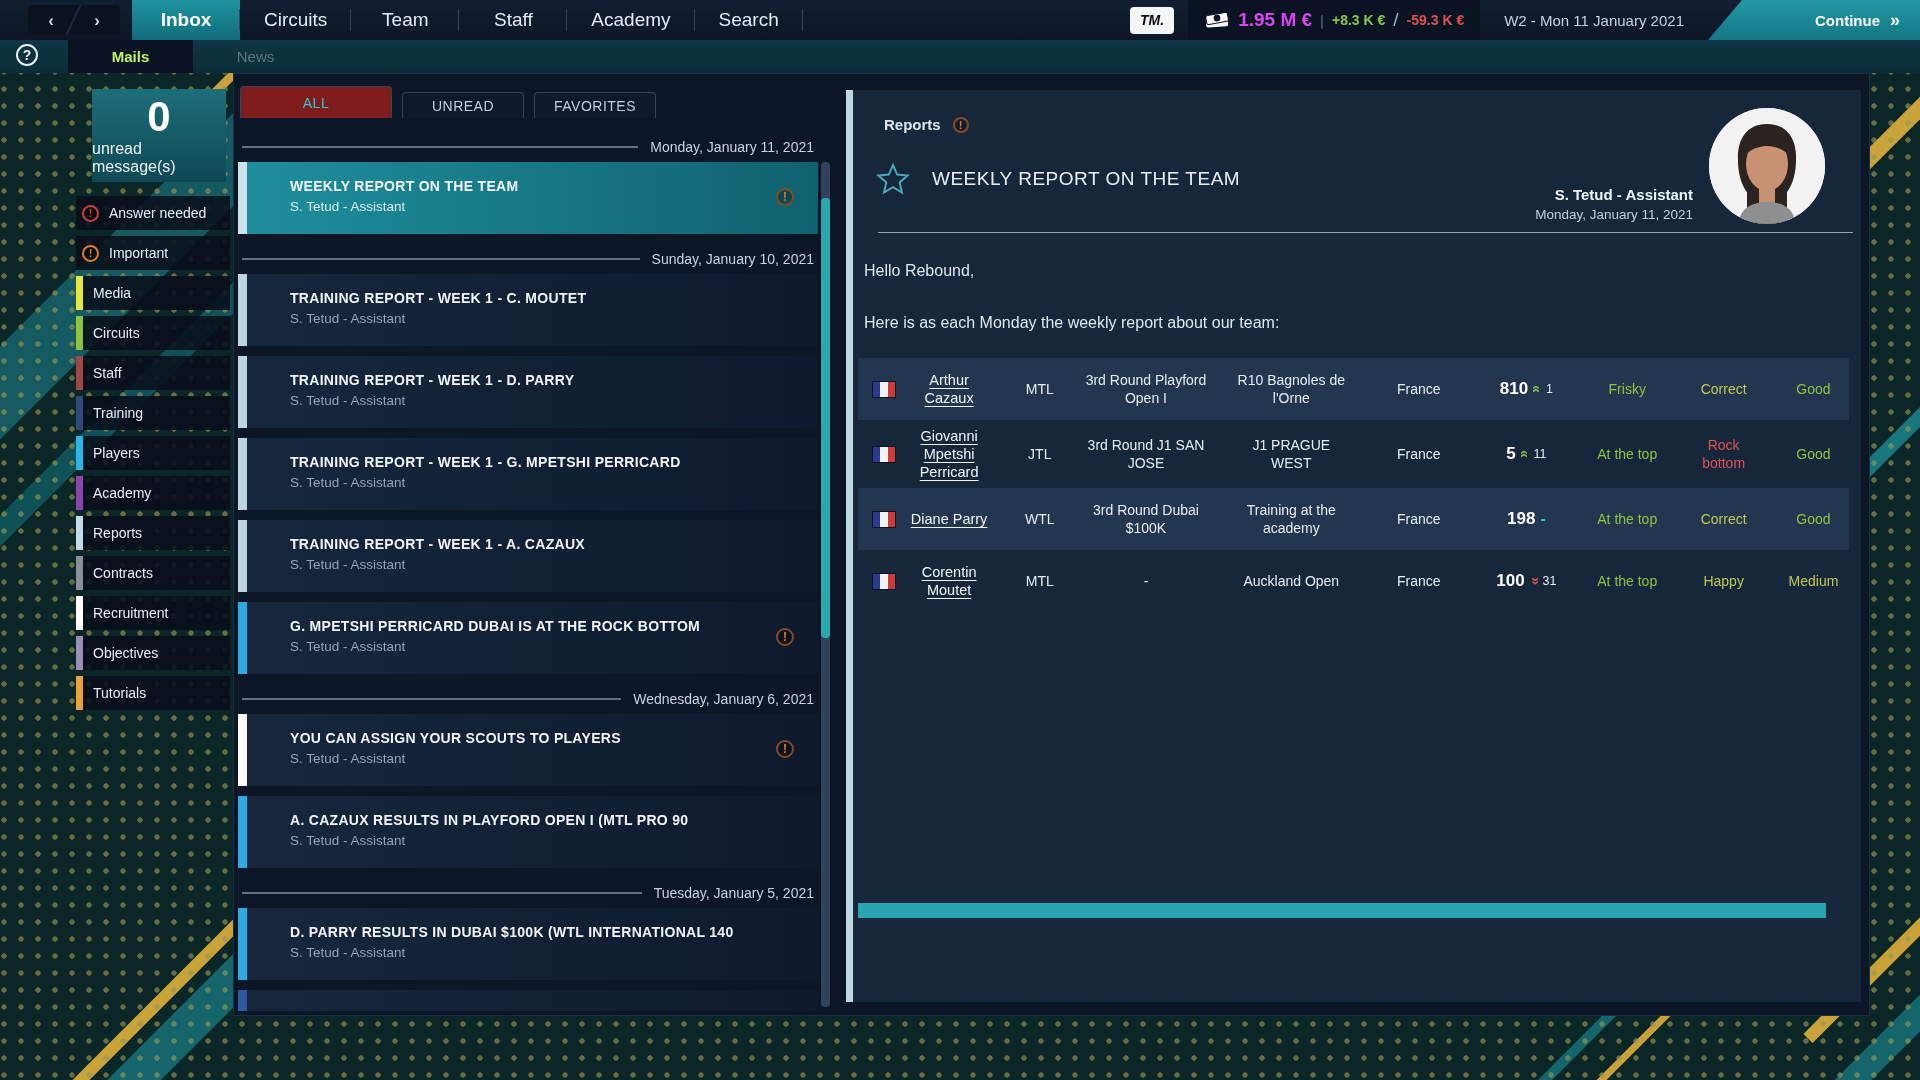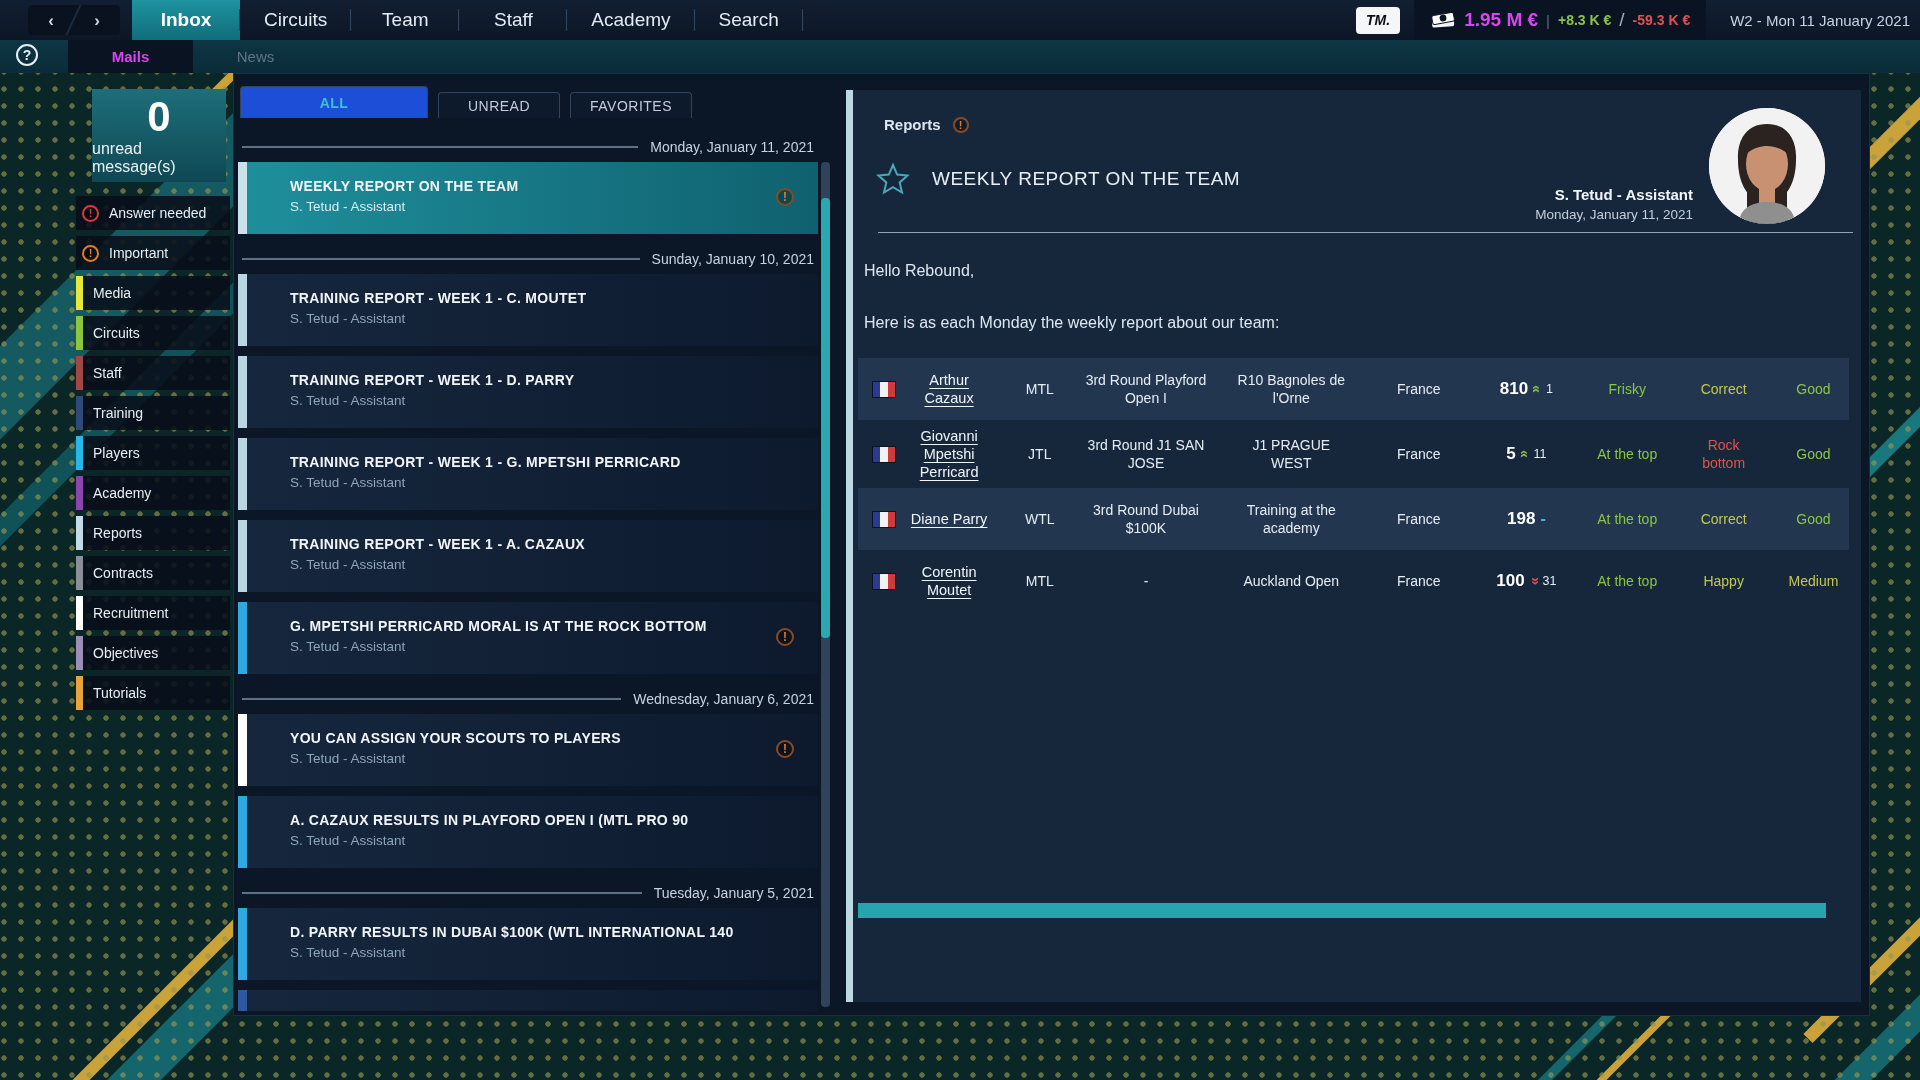--- a/index.html
+++ b/index.html
@@ -57,21 +57,21 @@
 
   
   .subbar { position:absolute; left:0; top:40px; width:1920px; height:33px; z-index:5;
     background:linear-gradient(#0e3644,#0a2c38); display:flex; align-items:stretch; }
   .help-icon { width:22px; height:22px; border:2px solid #e8eef5; border-radius:50%;
     color:#e8eef5; font-size:14px; font-weight:bold; display:flex; align-items:center;
     justify-content:center; margin:4px 0 0 16px; cursor:pointer; }
   .subtabs { display:flex; margin-left:30px; }
   .subtab { min-width:125px; display:flex; align-items:center; justify-content:center;
     font-size:15px; color:#5f7585; cursor:pointer; }
-  .subtab.active { background:#0a1322; color:#d946ef; font-weight:bold; }
+  .subtab.active { background:#0a1322; color:#bef264; font-weight:bold; }
 
   
   .unread-box { position:absolute; left:92px; top:89px; width:134px; height:93px; z-index:4;
     background:linear-gradient(#1e6e7a,#0e4854); display:flex; flex-direction:column;
     align-items:center; justify-content:center; gap:2px; }
   .unread-box .num { font-size:42px; font-weight:bold; color:#fff; line-height:1; }
   .unread-box .cap { font-size:16px; color:#eaf2f6; }
   .categories { position:absolute; left:76px; top:196px; width:154px; z-index:4;
     display:flex; flex-direction:column; gap:6px; }
   .cat-row { height:34px; background:rgba(8,15,26,.88); display:flex; align-items:center;
@@ -84,21 +84,21 @@
 
   
   .main-container { position:absolute; left:233px; top:73px; width:1637px; height:943px; z-index:3;
     background:#0b1726; border:1px solid #1c2c42; }
 
   
   .mail-tabs { position:absolute; left:6px; top:12px; display:flex; align-items:flex-end; gap:10px; }
   .mail-tab { width:122px; height:26px; display:flex; align-items:center; justify-content:center;
     font-size:14px; color:#c2cedd; background:#0d1a2b; border:1px solid #33455c;
     border-radius:4px 4px 0 0; border-bottom:none; cursor:pointer; letter-spacing:.5px; }
-  .mail-tab.active { width:188px; height:32px; color:#3fc1d1; font-weight:bold; background:#1d4ed8; }
+  .mail-tab.active { width:152px; height:32px; color:#3fc1d1; font-weight:normal; background:#7f1d1d; }
   .mail-scroll { position:absolute; left:4px; top:58px; width:580px; bottom:4px; overflow:hidden; }
   .date-sep { height:30px; display:flex; align-items:center; padding:0 4px; }
   .date-sep .line { flex:1; height:2px; background:#5f7186; margin-right:12px; }
   .date-sep .dlabel { font-size:14px; color:#c6d3e2; white-space:nowrap; }
   .mail-item { position:relative; height:72px; margin-bottom:10px; cursor:pointer;
     background:linear-gradient(90deg,#16273d,#0d1a2e); }
   .mail-item .accent { position:absolute; left:0; top:0; width:9px; height:100%; }
   .mail-item .mtitle { position:absolute; left:52px; top:16px; right:60px; font-size:14px;
     font-weight:bold; color:#f2f6fb; letter-spacing:.3px; white-space:nowrap; overflow:hidden; }
   .mail-item .msender { position:absolute; left:52px; top:37px; font-size:13.5px; color:#8fa5ba; }
@@ -190,20 +190,24 @@
         <rect x="2" y="5" width="22" height="9" rx="2" fill="#ffffff" stroke="#0a1322" stroke-width="1" transform="rotate(-10 13 9)"></rect>
         <circle cx="13" cy="9" r="3.4" fill="#0a1322" transform="rotate(-10 13 9)"></circle>
       </svg>
       <span class="balance">1.95 M €</span>
       <span class="divider">|</span>
       <span class="gain">+8.3 K €</span>
       <span class="slash">/</span>
       <span class="loss">-59.3 K €</span>
     </div>
     <div class="game-date">W2 - Mon 11 January 2021</div>
+    <div class="continue-btn">
+      <span class="lbl">Continue</span>
+      <span class="chev">»</span>
+    </div>
   </div>
 </div>
 
 <div class="subbar">
   <div class="help-icon">?</div>
   <div class="subtabs">
     <div class="subtab active">Mails</div>
     <div class="subtab">News</div>
   </div>
 </div>
@@ -323,21 +327,21 @@
       <span class="imp"></span>
     </div>
       <div class="mail-item">
       <span class="accent" style="background: rgb(185, 214, 226);"></span>
       <span class="mtitle">TRAINING REPORT - WEEK 1 - A. CAZAUX</span>
       <span class="msender">S. Tetud - Assistant</span>
       <span class="imp"></span>
     </div>
       <div class="mail-item">
       <span class="accent" style="background: rgb(47, 169, 224);"></span>
-      <span class="mtitle">G. MPETSHI PERRICARD MORAL IS AT THE ROCK BOTTOM</span>
+      <span class="mtitle">G. MPETSHI PERRICARD DUBAI IS AT THE ROCK BOTTOM</span>
       <span class="msender">S. Tetud - Assistant</span>
       <span class="imp">
           <span class="imp-icon">!</span>
         </span>
     </div>
       <div class="date-sep">
       <span class="line"></span>
       <span class="dlabel">Wednesday, January 6, 2021</span>
     </div>
       <div class="mail-item">

